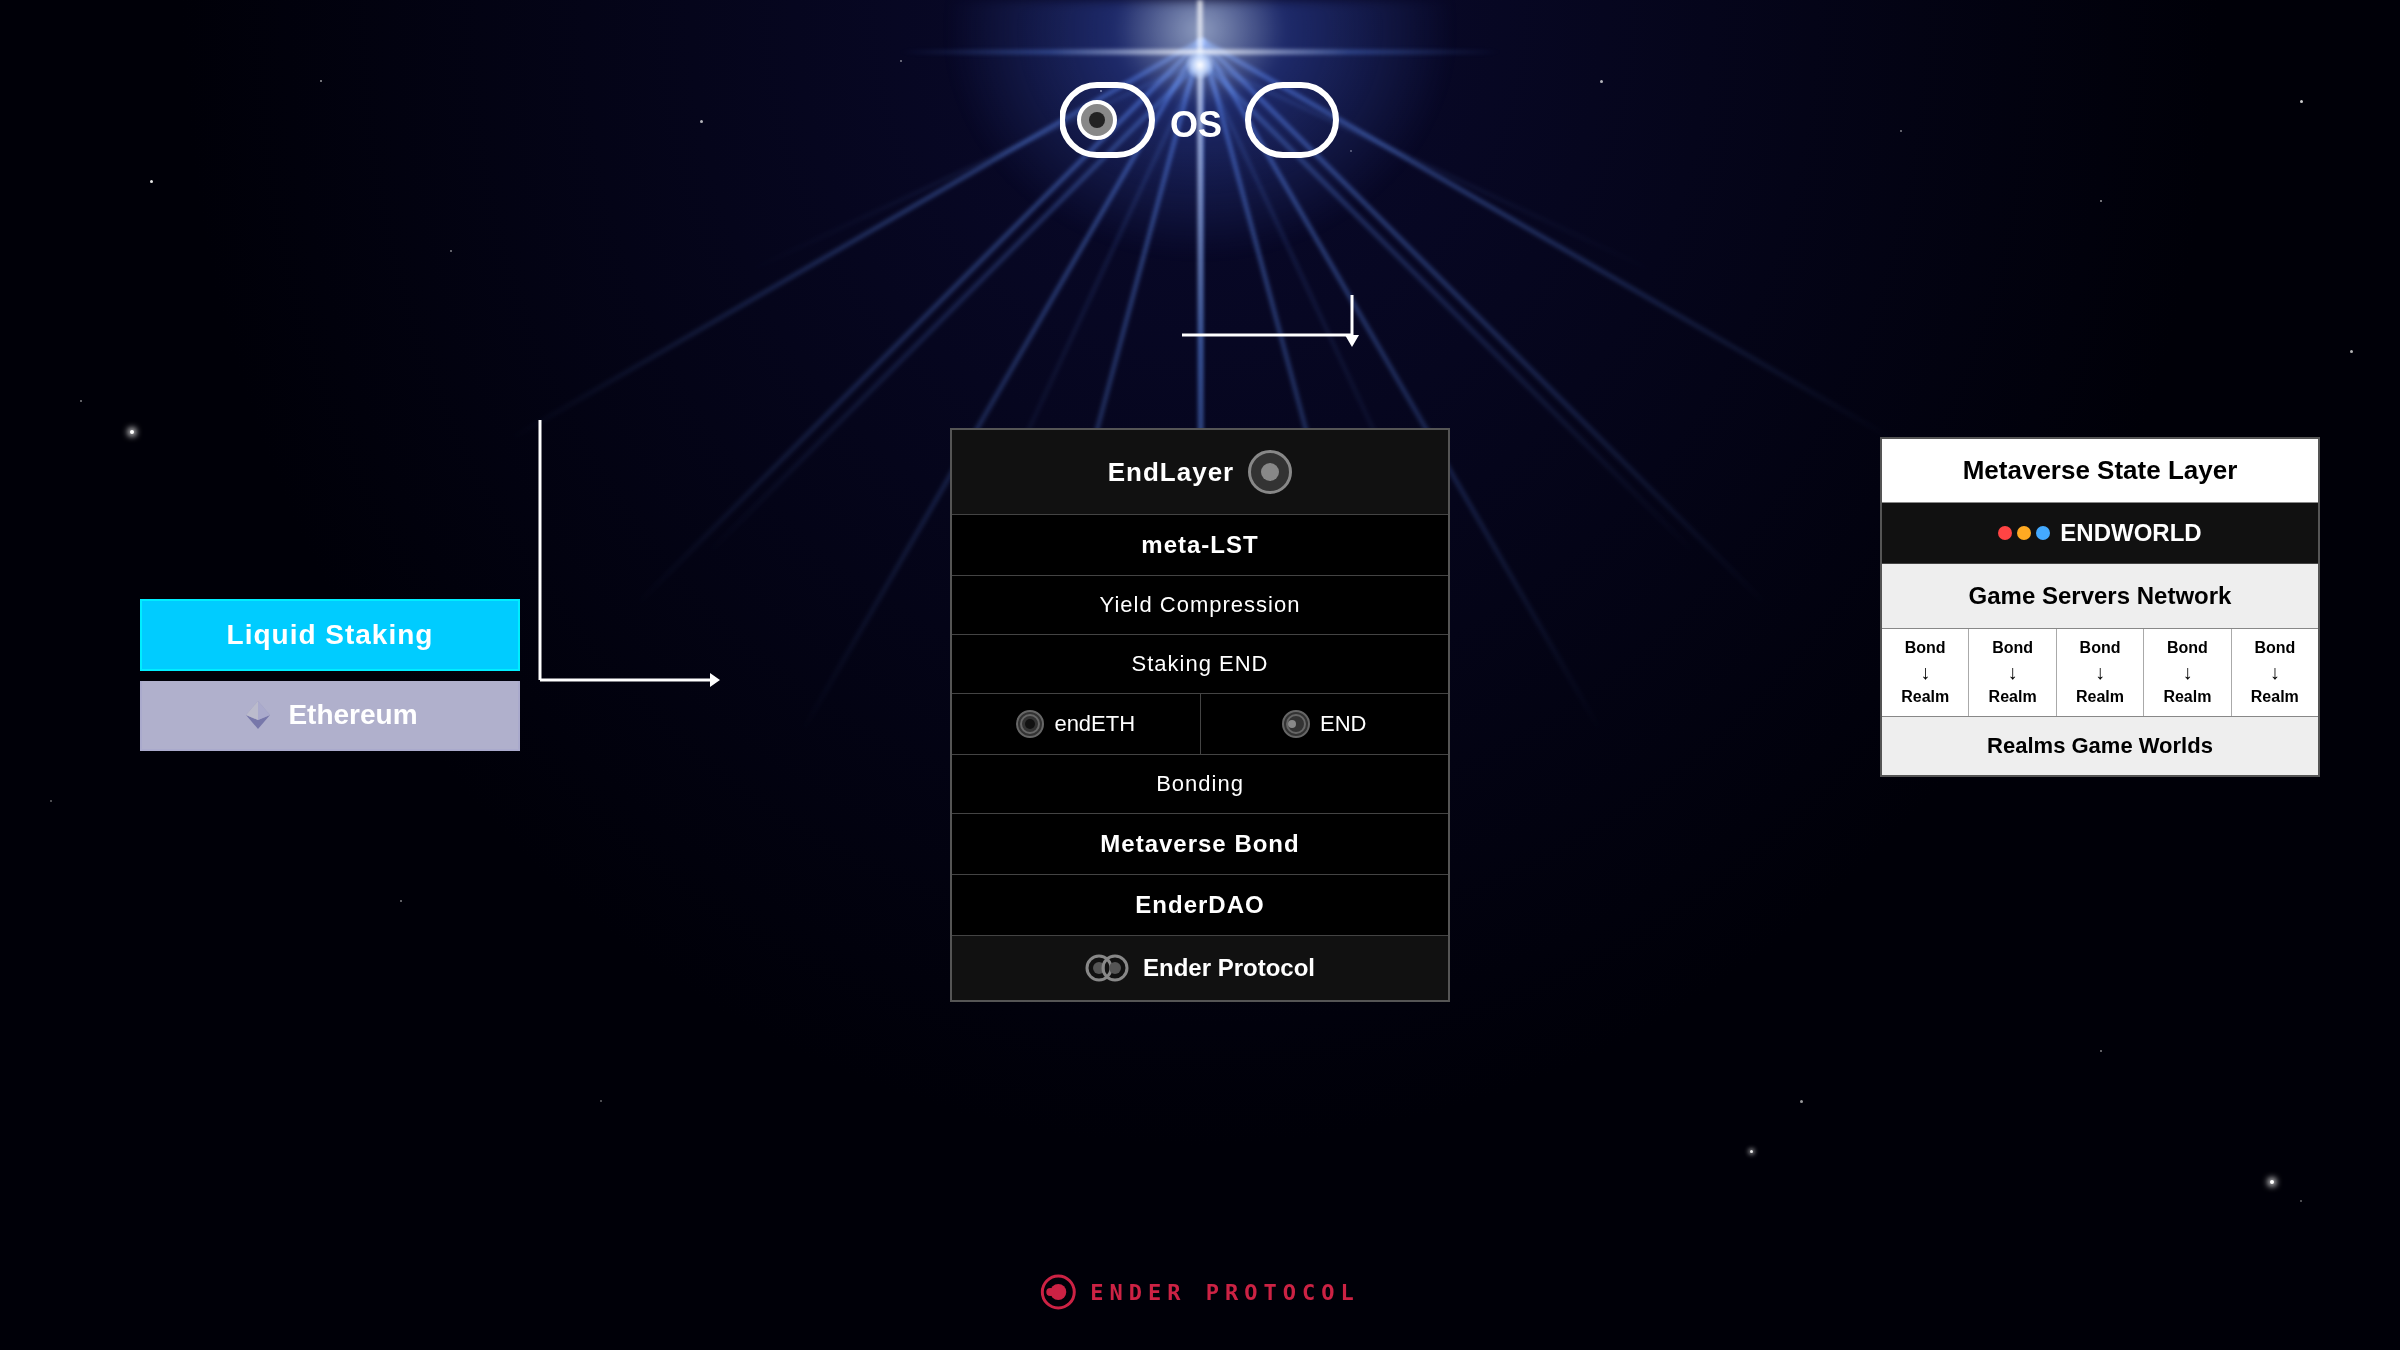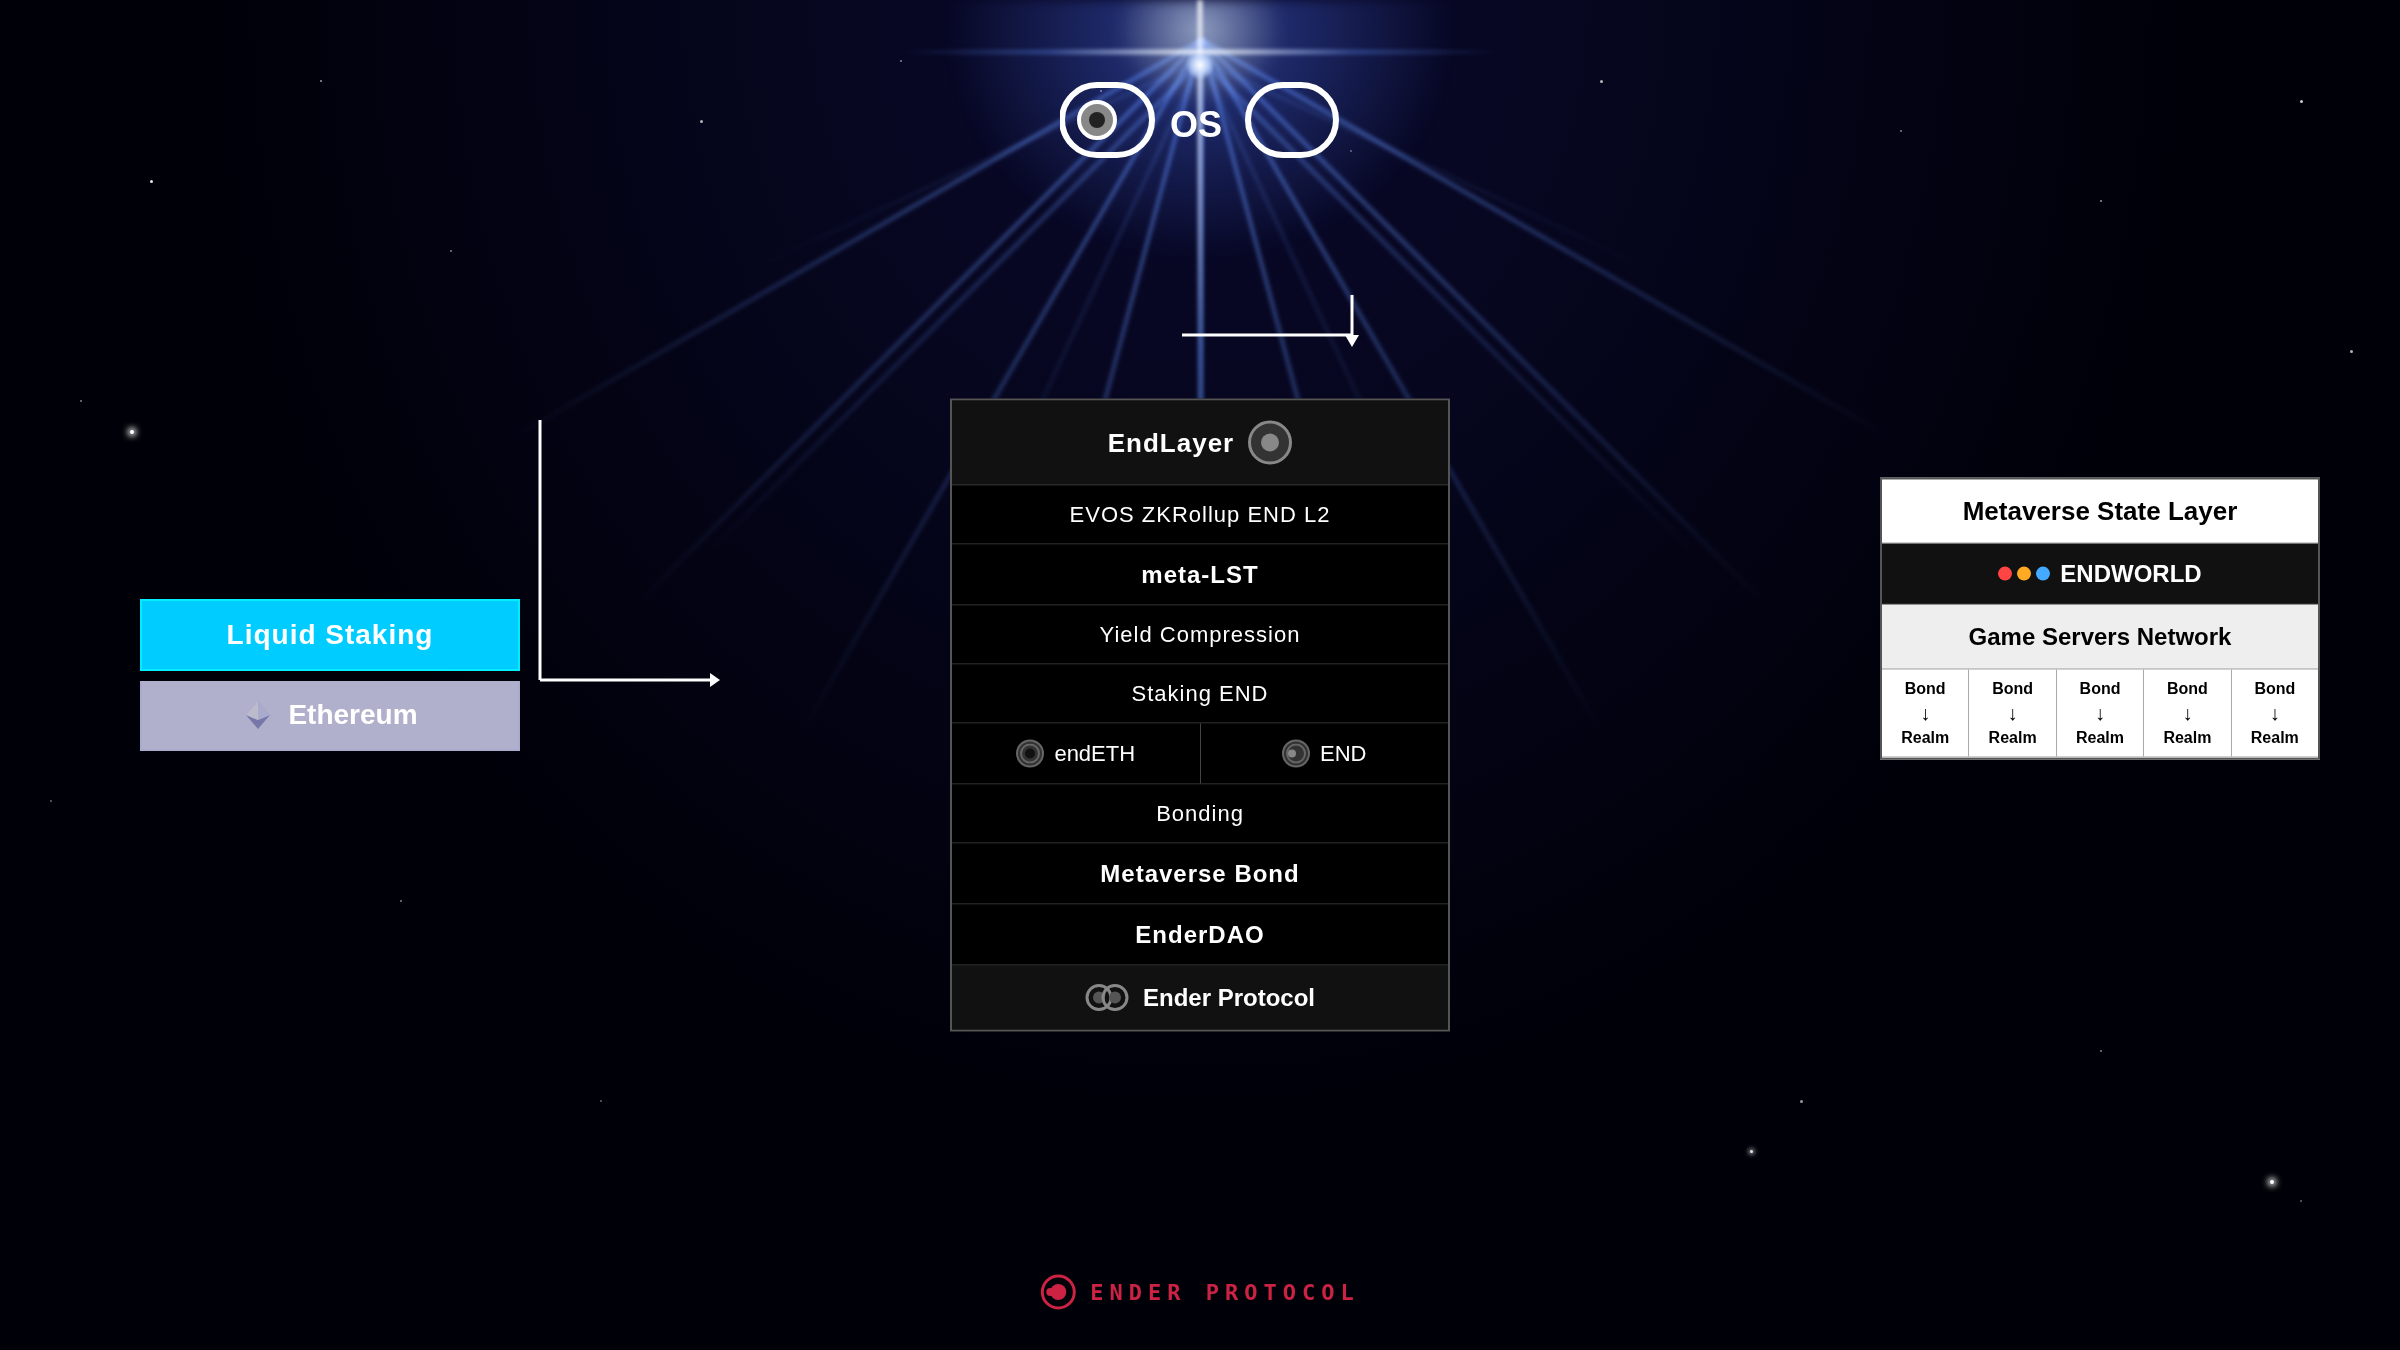--- a/index.html
+++ b/index.html
@@ -447,23 +447,20 @@
 
 <div class="center-panel">
   <div class="center-card">
 
     <div class="center-row header-row">
       <span>EndLayer</span>
       <div class="endlayer-toggle"></div>
     </div>
 
 
-    <div class="center-row">
-      <span>EVOS ZKRollup END L2</span>
-    </div>
 
     <div class="center-row bold">
       <span>meta-LST</span>
     </div>
 
     <div class="center-row">
       <span>Yield Compression</span>
     </div>
 
     <div class="center-row">
@@ -564,20 +561,23 @@
         <span class="bond-arrow">↓</span>
         <span>Realm</span>
       </div>
       <div class="bond-realm-col">
         <span>Bond</span>
         <span class="bond-arrow">↓</span>
         <span>Realm</span>
       </div>
     </div>
 
+    <div class="realms-row">
+      <span>Realms Game Worlds</span>
+    </div>
   </div>
 </div>
 
 <div class="footer">
 
   <svg class="footer-logo" viewBox="0 0 36 36" fill="none">
     <circle cx="18" cy="18" r="16" fill="none" stroke="#cc2244" stroke-width="3"></circle>
     <circle cx="18" cy="18" r="8" fill="#cc2244"></circle>
     <circle cx="10" cy="18" r="4" fill="#cc2244"></circle>
   </svg>

